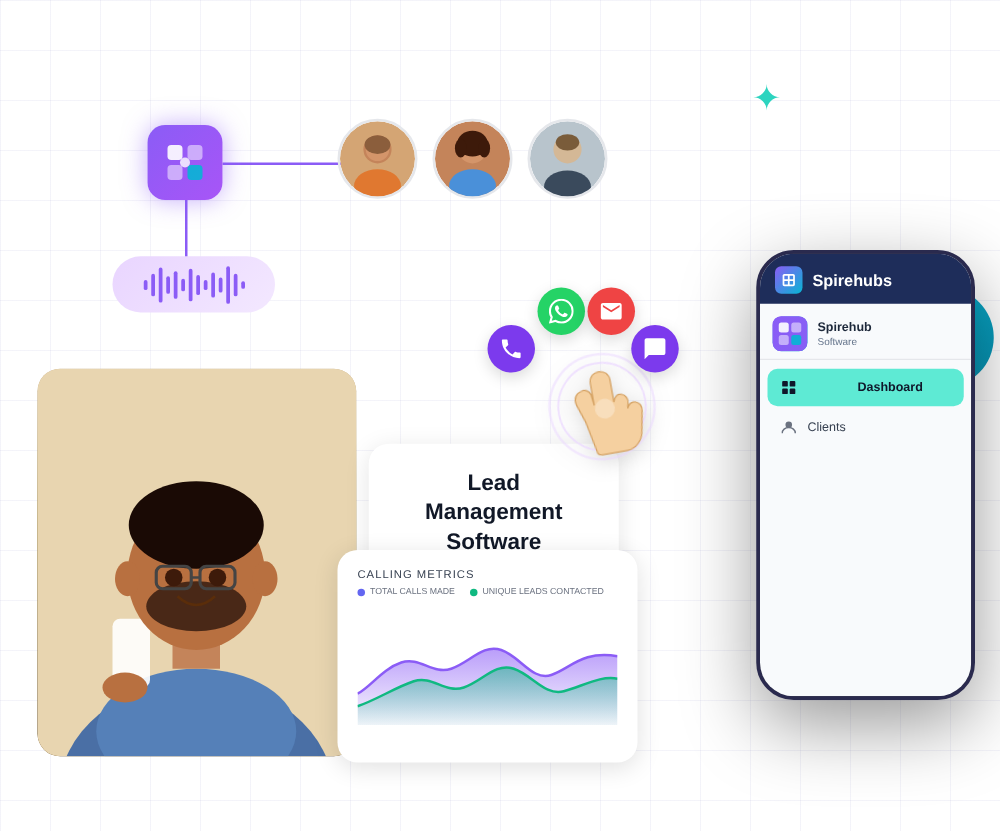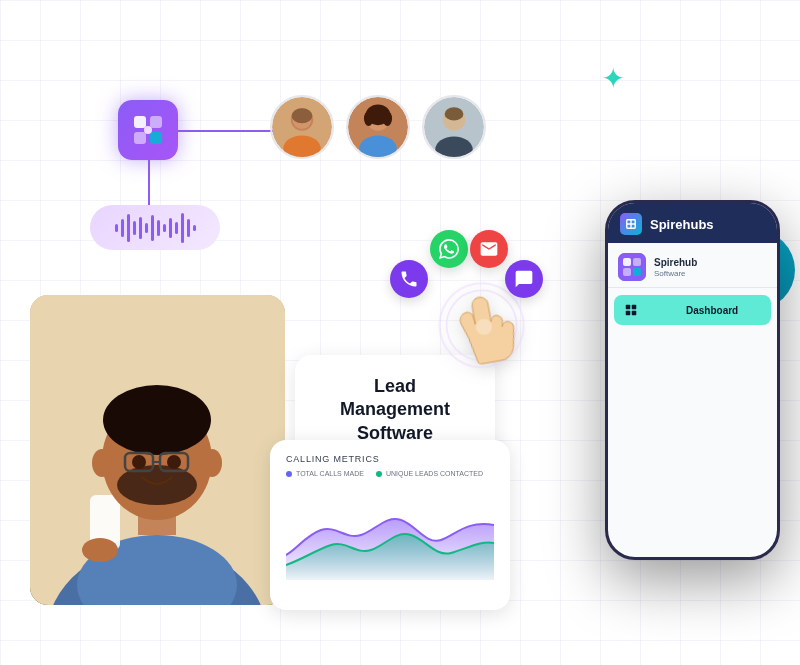--- a/index.html
+++ b/index.html
@@ -598,17 +598,26 @@
             <rect x="9" y="1" width="6" height="6" rx="1"></rect>
             <rect x="1" y="9" width="6" height="6" rx="1"></rect>
             <rect x="9" y="9" width="6" height="6" rx="1"></rect>
           </svg>
         </div>
         <span>Dashboard</span>
       </div>
 
 
 
+      <div class="phone-nav-item">
+        <div class="nav-icon">
+          <svg width="12" height="12" viewBox="0 0 16 16" fill="#6b7280">
+            <circle cx="8" cy="5" r="3.5"></circle>
+            <path d="M1 14c0-3.3 3.1-6 7-6s7 2.7 7 6" stroke="#6b7280" stroke-width="1.5" fill="none"></path>
+          </svg>
+        </div>
+        <span>Clients</span>
+      </div>
     </div>
   </div>
 </div>
 
 <div class="teal-circle"></div>
 
 </body></html>

